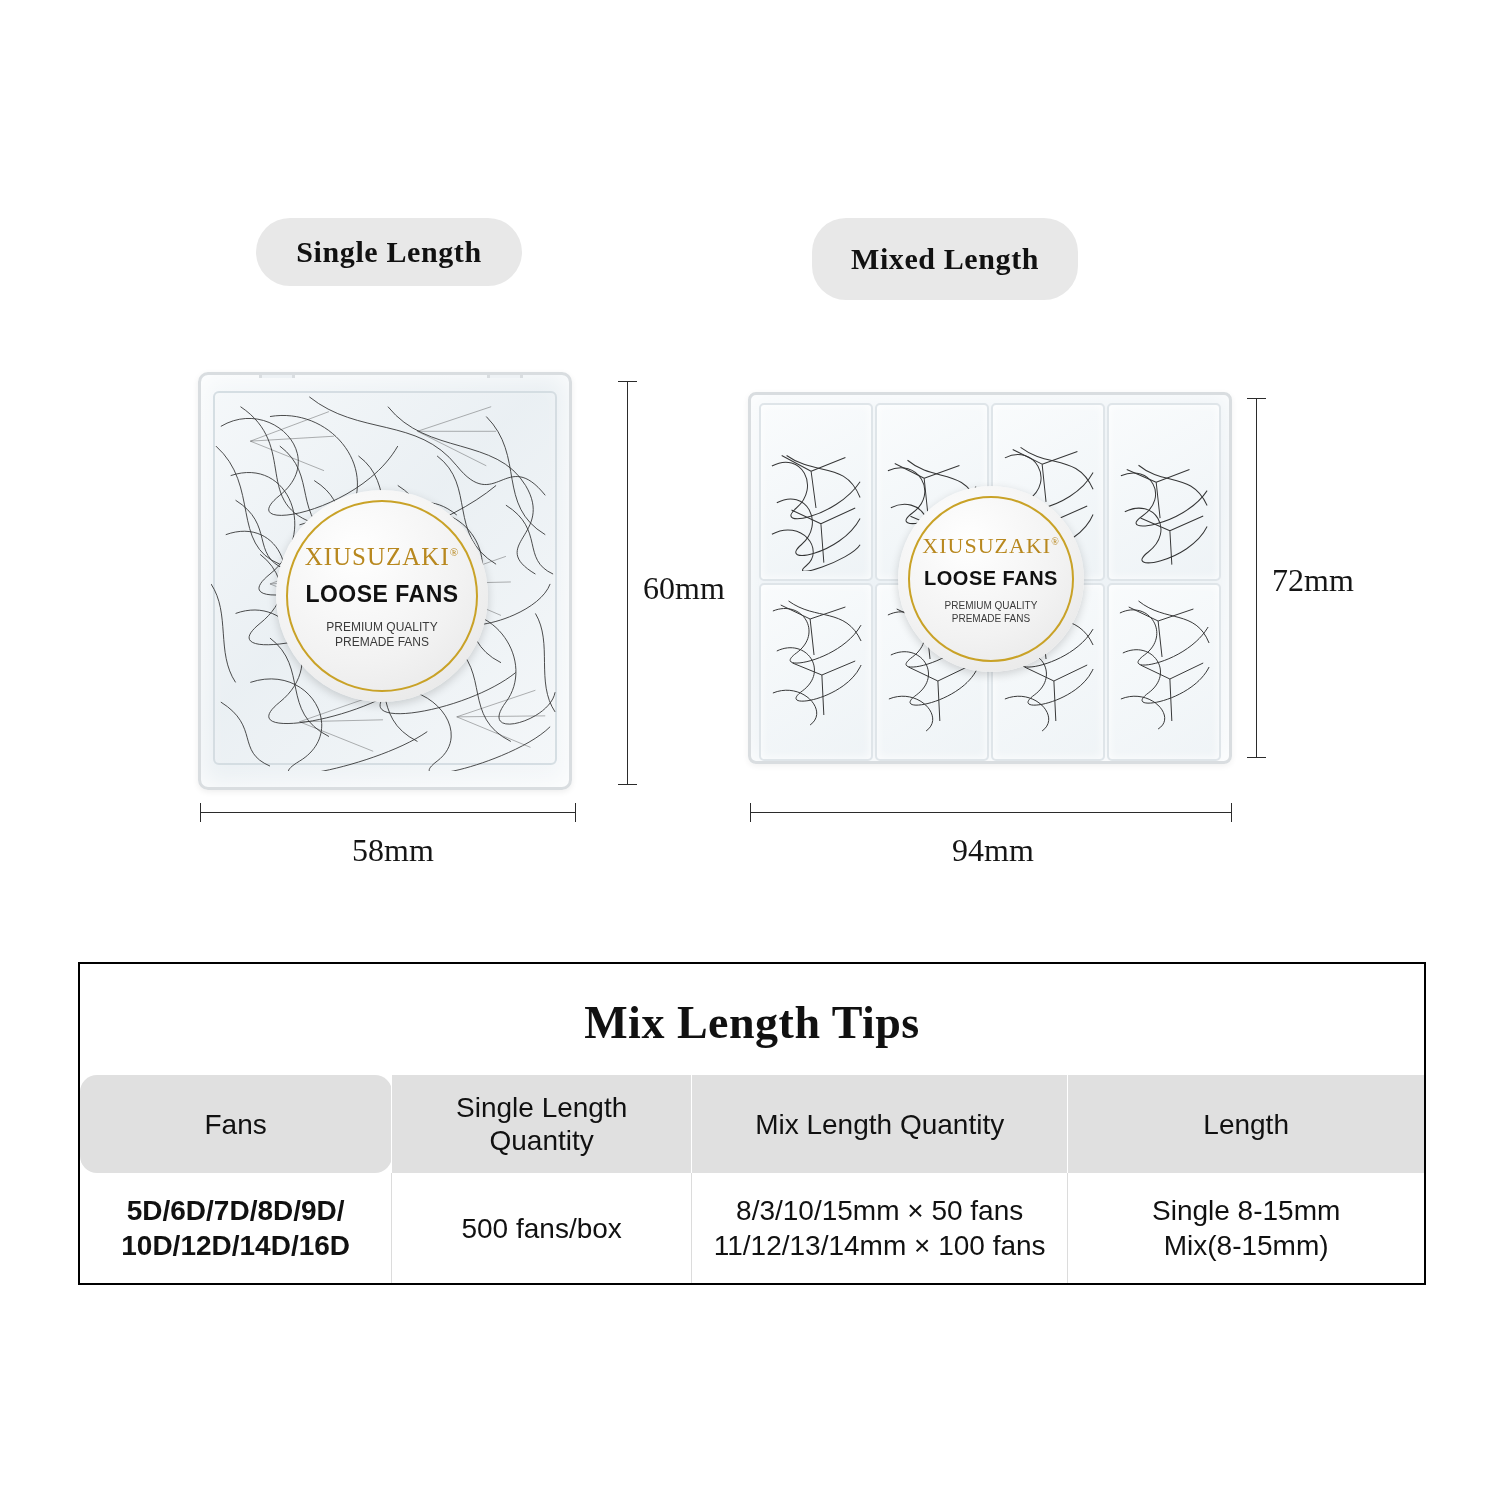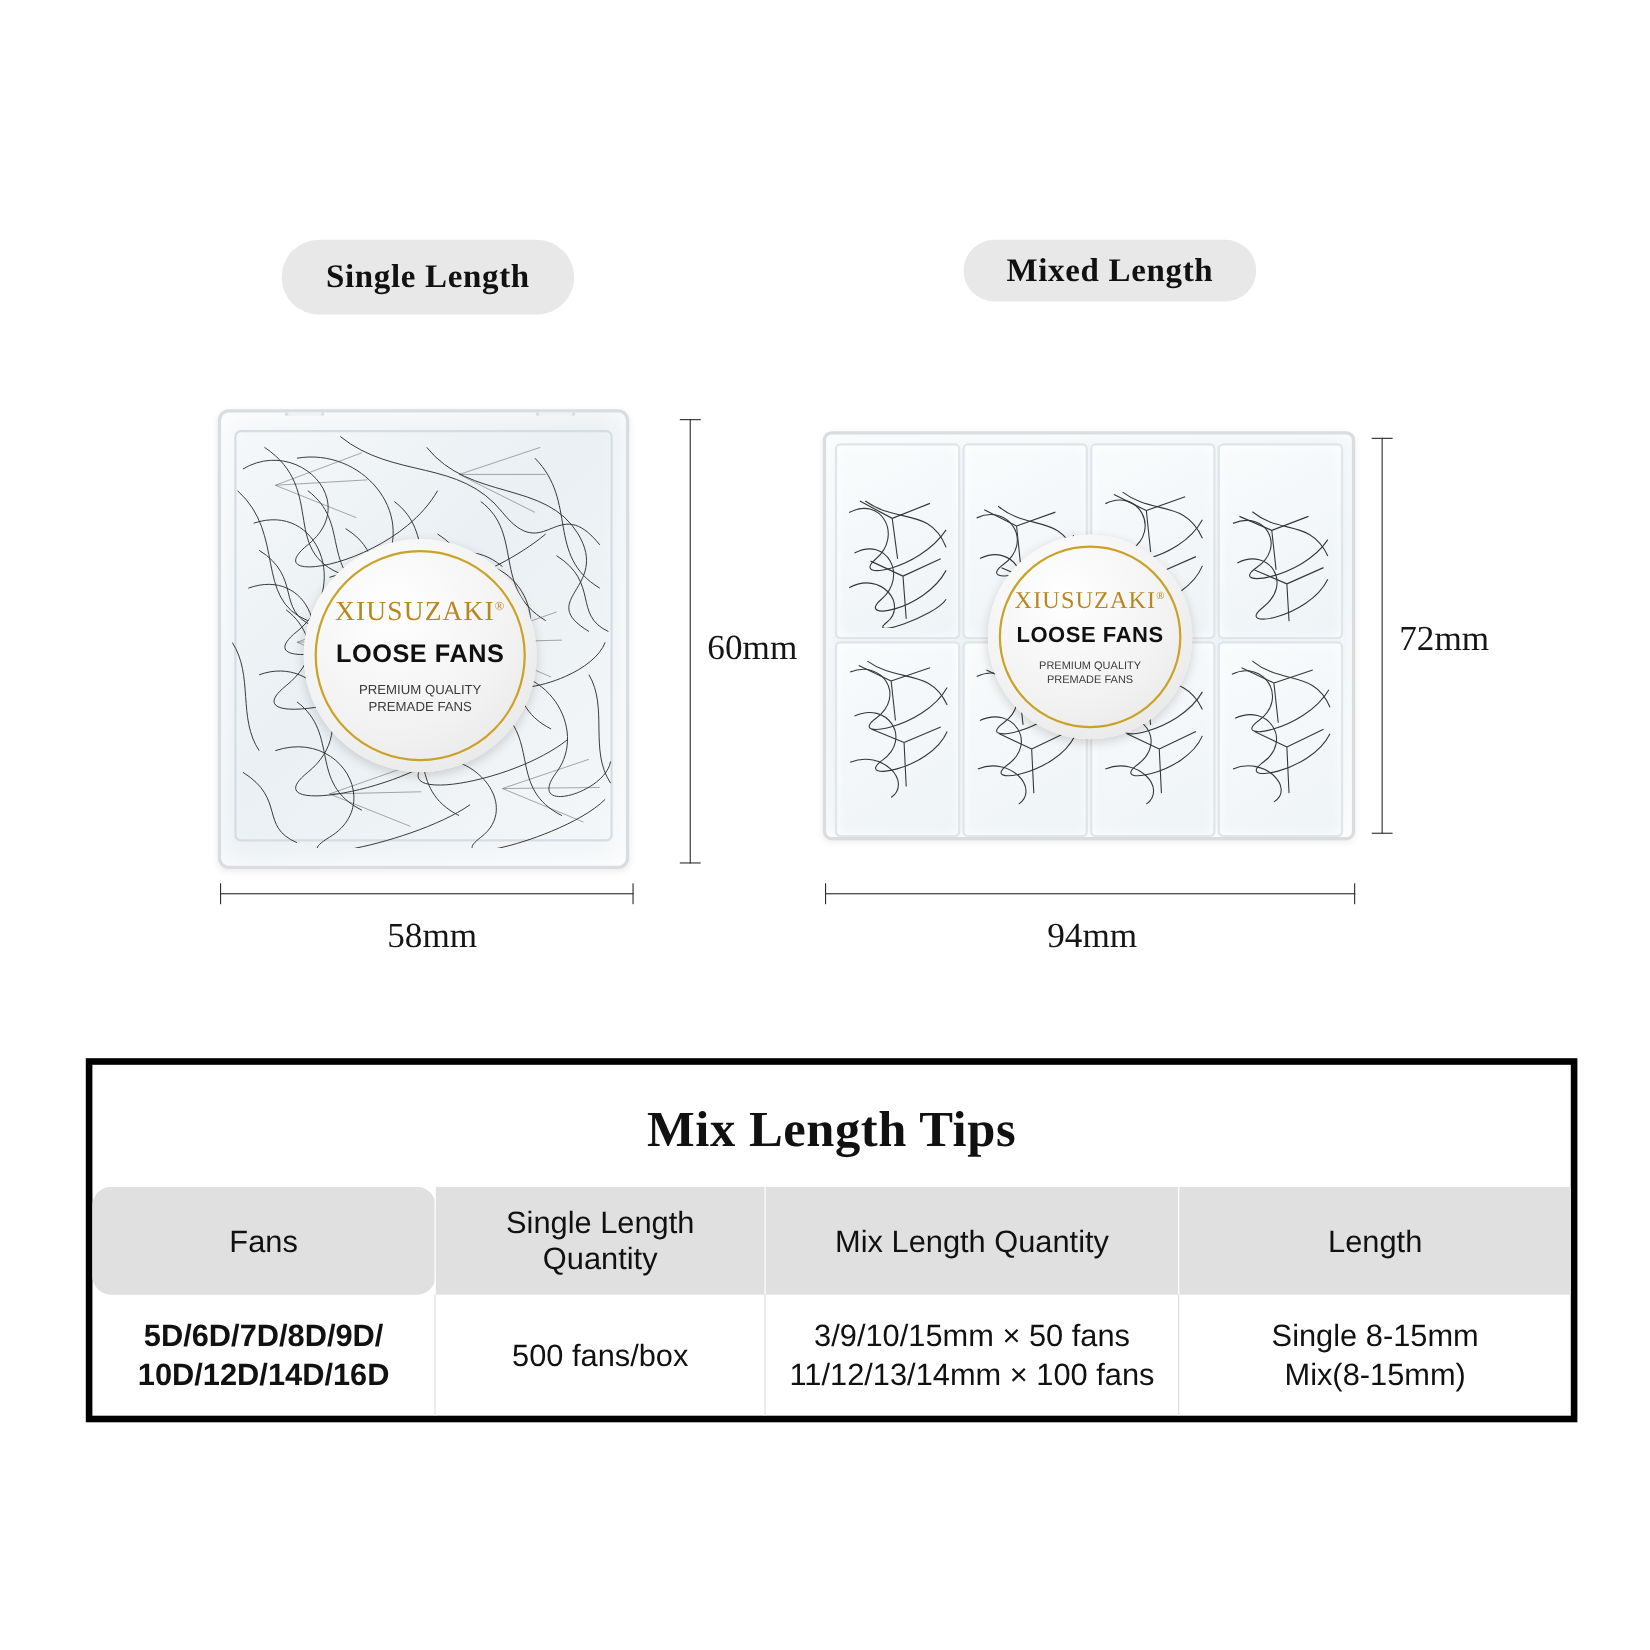--- a/index.html
+++ b/index.html
@@ -24,21 +24,21 @@
     display: flex;
     align-items: center;
     justify-content: center;
     font-family: "Liberation Serif", serif;
     font-weight: bold;
     font-size: 30px;
     letter-spacing: 0.6px;
     color: #111;
   }
   #pill-single { left: 256px; top: 218px; width: 266px; height: 68px; }
-  #pill-mixed  { left: 876px; top: 218px; width: 266px; height: 56px; }
+  #pill-mixed  { left: 812px; top: 218px; width: 266px; height: 82px; }
 
   
   .box-wrap { position: absolute; }
 
   
   #single-box {
     left: 198px;
     top: 372px;
     width: 374px;
     height: 418px;
@@ -211,21 +211,21 @@
   #lbl-mixed-v { left: 1272px; top: 562px; }
   #dim-mixed-h { left: 750px; top: 812px; width: 482px; }
   #lbl-mixed-h { left: 952px; top: 832px; }
 
   
   #tips-table {
     position: absolute;
     left: 78px;
     top: 962px;
     width: 1344px;
-    border: 6px solid #000000;
+    border: 2px solid #000000;
     background: #fff;
   }
   .table-title {
     text-align: center;
     font-family: "Liberation Serif", serif;
     font-weight: bold;
     font-size: 46px;
     letter-spacing: 0.5px;
     padding: 32px 0 26px;
     color: #111;
@@ -502,21 +502,21 @@
       <tr>
         <td>
           <span class="cell-lines">
             <span>5D/6D/7D/8D/9D/</span>
             <span>10D/12D/14D/16D</span>
           </span>
         </td>
         <td>500 fans/box</td>
         <td>
           <span class="cell-lines">
-            <span>3/9/10/15mm × 50 fans</span>
+            <span>8/3/10/15mm × 50 fans</span>
             <span>11/12/13/14mm × 100 fans</span>
           </span>
         </td>
         <td>
           <span class="cell-lines">
             <span>Single 8-15mm</span>
             <span>Mix(8-15mm)</span>
           </span>
         </td>
       </tr>

